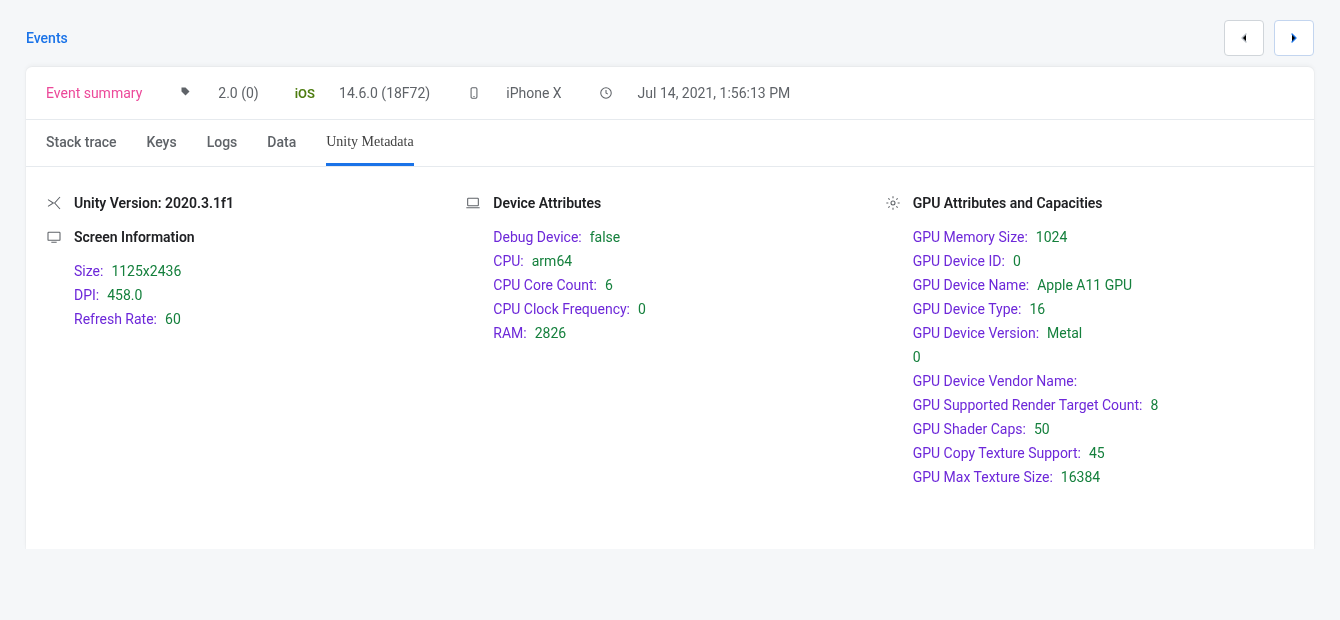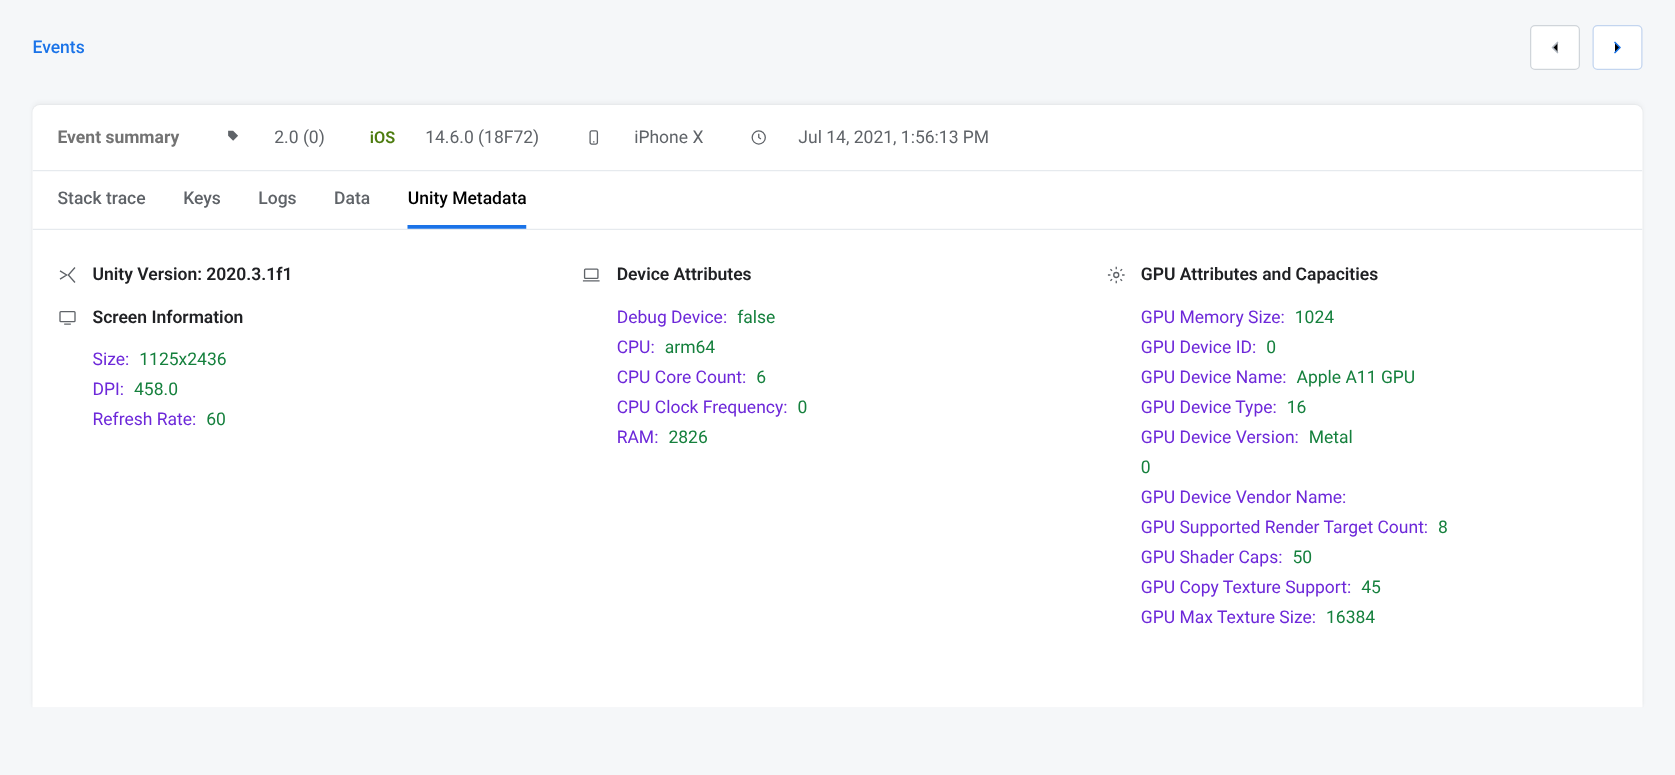--- a/index.html
+++ b/index.html
@@ -7,21 +7,21 @@
     margin: 0;
     font-family: -apple-system, BlinkMacSystemFont, "Segoe UI", Roboto, "Helvetica Neue", Arial, sans-serif;
     background: #f5f7f9;
     color: #212121;
     font-size: 14px;
   }
   .topbar {
     display: flex;
     align-items: center;
     justify-content: space-between;
-    padding: 20px 26px 28px 26px;
+    padding: 20px 26px 11px 26px;
   }
   .topbar-title {
     color: #1a73e8;
     font-size: 14px;
     font-weight: 500;
   }
   .nav-buttons { display: flex; gap: 10px; }
   .nav-btn {
     width: 40px; height: 36px;
     border: 1px solid #d0d5da;
@@ -44,22 +44,22 @@
 
   .summary-row {
     display: flex;
     align-items: center;
     gap: 36px;
     padding: 18px 20px;
     border-bottom: 1px solid #e6eaee;
     flex-wrap: wrap;
   }
   .summary-label {
-    font-weight: 700;
-    color: #737373;
+    font-weight: 400;
+    color: #ec4899;
     font-size: 14px;
   }
   .chip {
     display: flex; align-items: center; gap: 24px;
     color: #5f6368; font-size: 14px;
   }
   .chip .value { color: #5f6368; }
   .chip svg { stroke: #5f6368; fill: none; }
   .ios-badge {
     font-weight: 600; font-size: 13px; color:#4d7c0f;
@@ -73,22 +73,23 @@
   }
   .tab {
     padding: 14px 0 13px 0;
     color: #5f6368;
     font-weight: 500;
     cursor: pointer;
     border-bottom: 3px solid transparent;
     font-size: 14px;
   }
   .tab.active {
-    color: #000000;
+    color: #404040;
     border-bottom-color: #1a73e8;
+    font-family: Liberation Serif, serif;
   }
 
   .content {
     display: flex;
     padding: 28px 20px 60px 20px;
     gap: 10px;
   }
   .col { flex: 1; min-width: 0; }
 
   .section-head {

